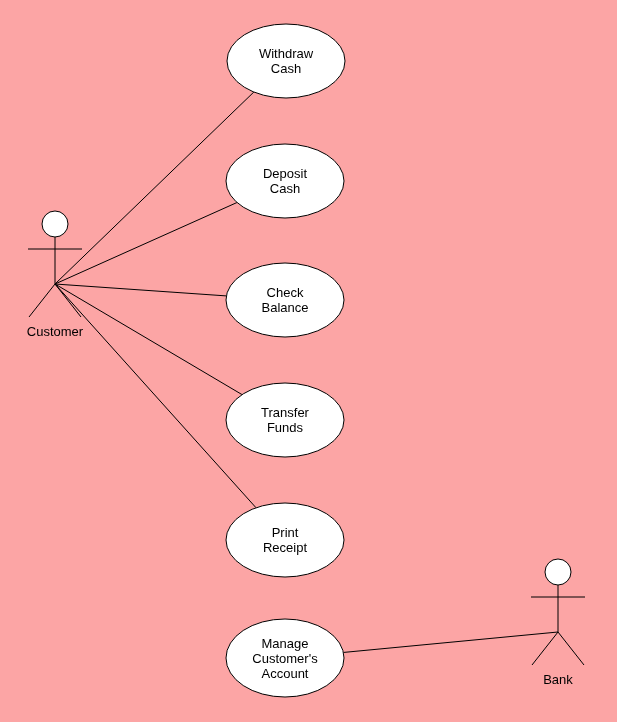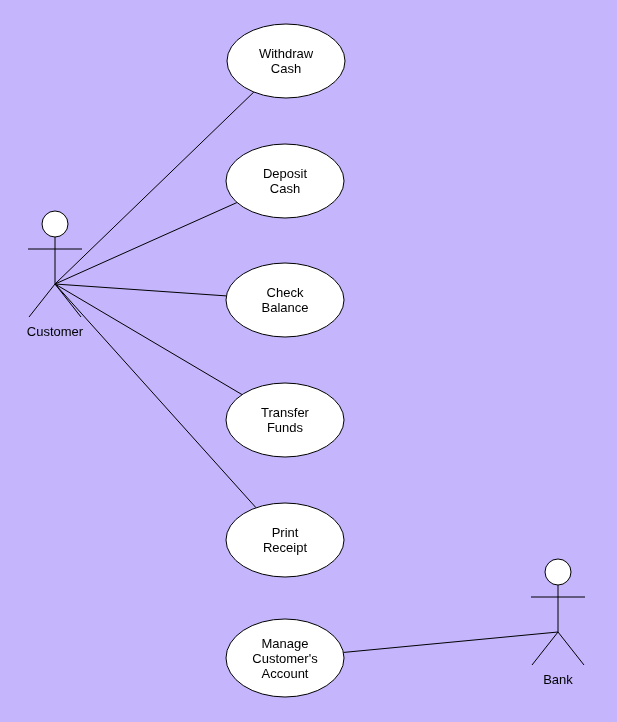--- a/index.html
+++ b/index.html
@@ -4,21 +4,21 @@
 <style>
   html, body {
     margin: 0;
     padding: 0;
     background: #ffffff;
   }
   .canvas {
     width: 617px;
     height: 722px;
     position: relative;
-    background: #c4b5fd;
+    background: #fca5a5;
     font-family: "Liberation Sans", sans-serif;
     overflow: hidden;
   }
   svg {
     display: block;
   }
   text {
     font-family: "Liberation Sans", sans-serif;
     font-size: 13px;
     fill: #000000;

